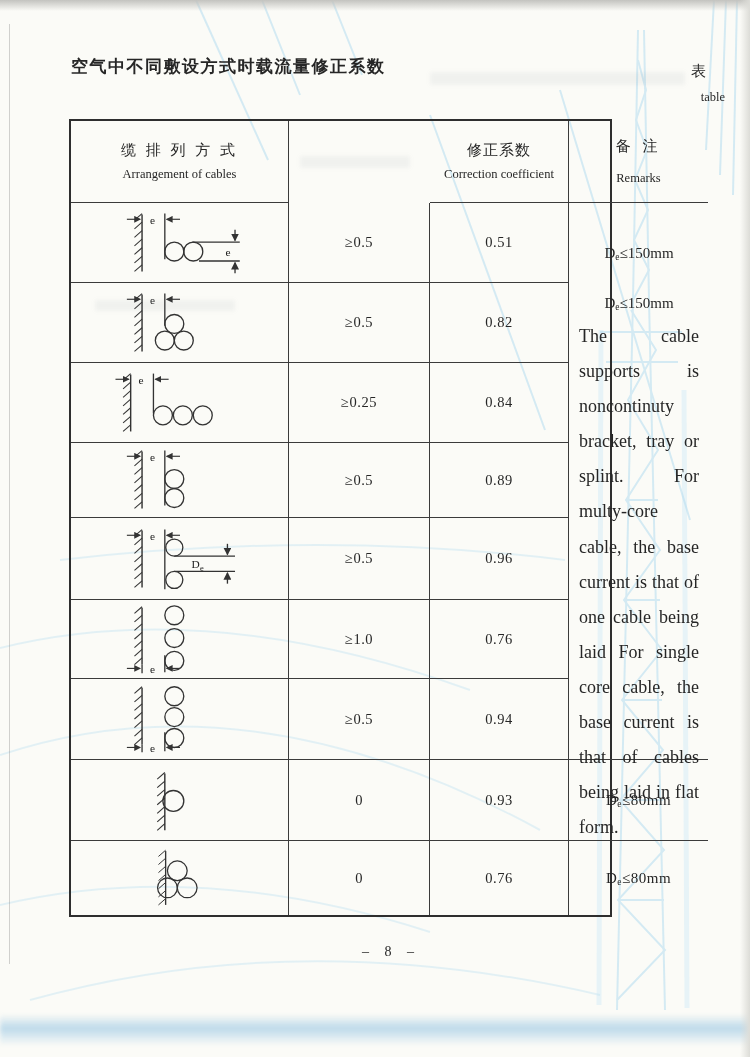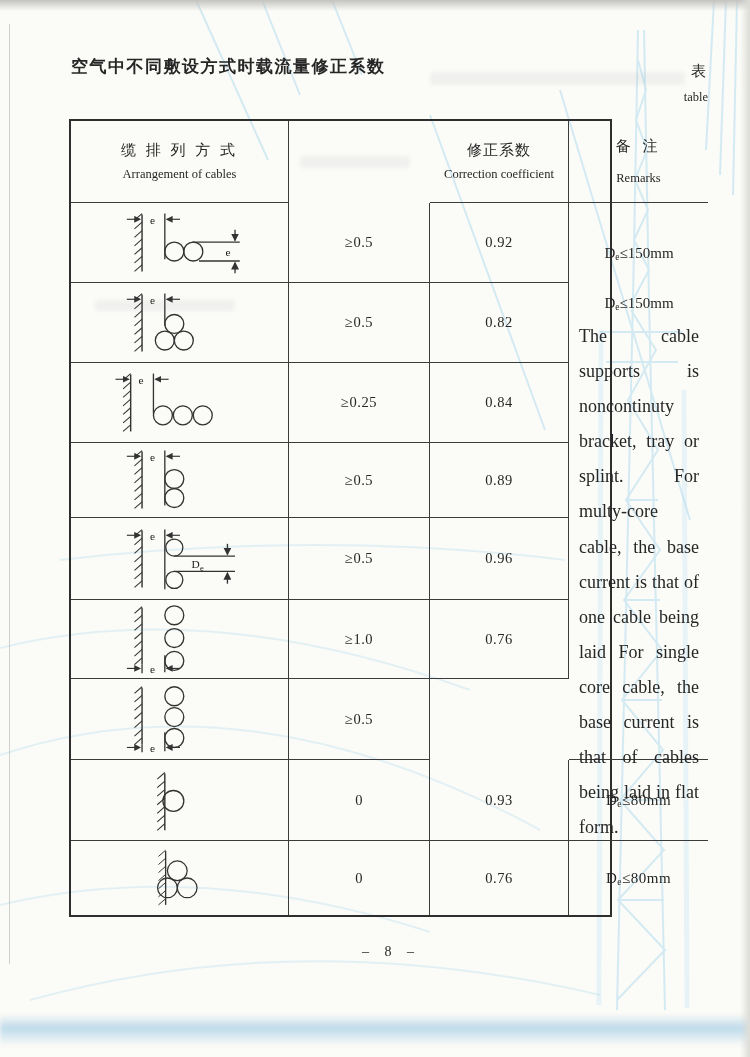--- a/index.html
+++ b/index.html
@@ -21,21 +21,21 @@
     background:linear-gradient(rgba(152,200,228,0),rgba(139,191,224,.55) 45%,rgba(165,207,233,.35) 72%,rgba(255,255,255,0));
     filter:blur(2px);}
   .ghost{position:absolute;background:rgba(100,112,134,.07);filter:blur(2px);border-radius:2px;z-index:1;}
 
   .content{position:absolute;left:0;top:0;width:750px;height:1057px;z-index:2;}
 
   
   .title-zh{position:absolute;left:71px;top:55px;font-size:17px;font-weight:600;letter-spacing:1.5px;}
   .title-en{position:absolute;left:71px;top:86px;font-size:12.5px;word-spacing:3px;}
   .corner-zh{position:absolute;right:44px;top:62px;font-size:15px;}
-  .corner-en{position:absolute;right:42px;top:90px;font-size:12.5px;}
+  .corner-en{position:absolute;right:25px;top:90px;font-size:12.5px;}
   .pageno{position:absolute;left:70px;top:944px;width:637px;text-align:center;
     font-size:14px;word-spacing:10px;letter-spacing:1px;}
 
   
   .tbl{position:absolute;left:69px;top:119px;width:543px;height:798px;
     display:grid;
     grid-template-columns:218px 141px 139px 139px;
     grid-template-rows:82px 80px 80px 80px 75px 82px 79px 81px 81px 74px;
     border:2px solid #2e2e2e;box-sizing:border-box;background:transparent;}
   .c{border-right:1.5px solid #3b3b3b;border-bottom:1.5px solid #3b3b3b;
@@ -167,21 +167,21 @@
           <line x1="120" y1="58" x2="163" y2="58"></line>
         <text x="148" y="53">e</text>
         <line x1="158" y1="25" x2="158" y2="36.3" marker-end="url(#arr)" stroke-width="1.2"></line>
         <line x1="158" y1="71" x2="158" y2="59.7" marker-end="url(#arr)" stroke-width="1.2"></line>
       </svg>
     </div>
     <div class="c" style="grid-area:2/2">
         <span class="val">≥0.5</span>
       </div>
     <div class="c" style="grid-area:2/3">
-        <span class="val">0.92</span>
+        <span class="val">0.51</span>
       </div>
 
     <div class="c" style="grid-area:3/1">
       <svg class="dg" viewBox="0 0 200 78">
         <use href="#wall" x="60" y="9"></use>
           <use href="#dim" x="60" y="14"></use>
         <line x1="84" y1="8" x2="84" y2="42"></line>
         <circle cx="94" cy="40" r="10"></circle>
           <circle cx="84" cy="57.5" r="10"></circle>
           <circle cx="104" cy="57.5" r="10"></circle>
@@ -274,20 +274,23 @@
         <circle cx="94" cy="15" r="10"></circle>
           <circle cx="94" cy="37" r="10"></circle>
           <circle cx="94" cy="59" r="10"></circle>
         <line x1="84" y1="53" x2="84" y2="73"></line>
         <use href="#dim" x="60" y="69"></use>
       </svg>
     </div>
     <div class="c" style="grid-area:8/2">
         <span class="val">≥0.5</span>
       </div>
+    <div class="c" style="grid-area:8/3">
+        <span class="val">0.94</span>
+      </div>
 
     <div class="c" style="grid-area:9/1">
       <svg class="dg" viewBox="0 0 200 78">
         <use href="#wall" x="84" y="11"></use>
         <circle cx="93" cy="40" r="11"></circle>
       </svg>
     </div>
     <div class="c" style="grid-area:9/2">
         <span class="val">0</span>
       </div>

